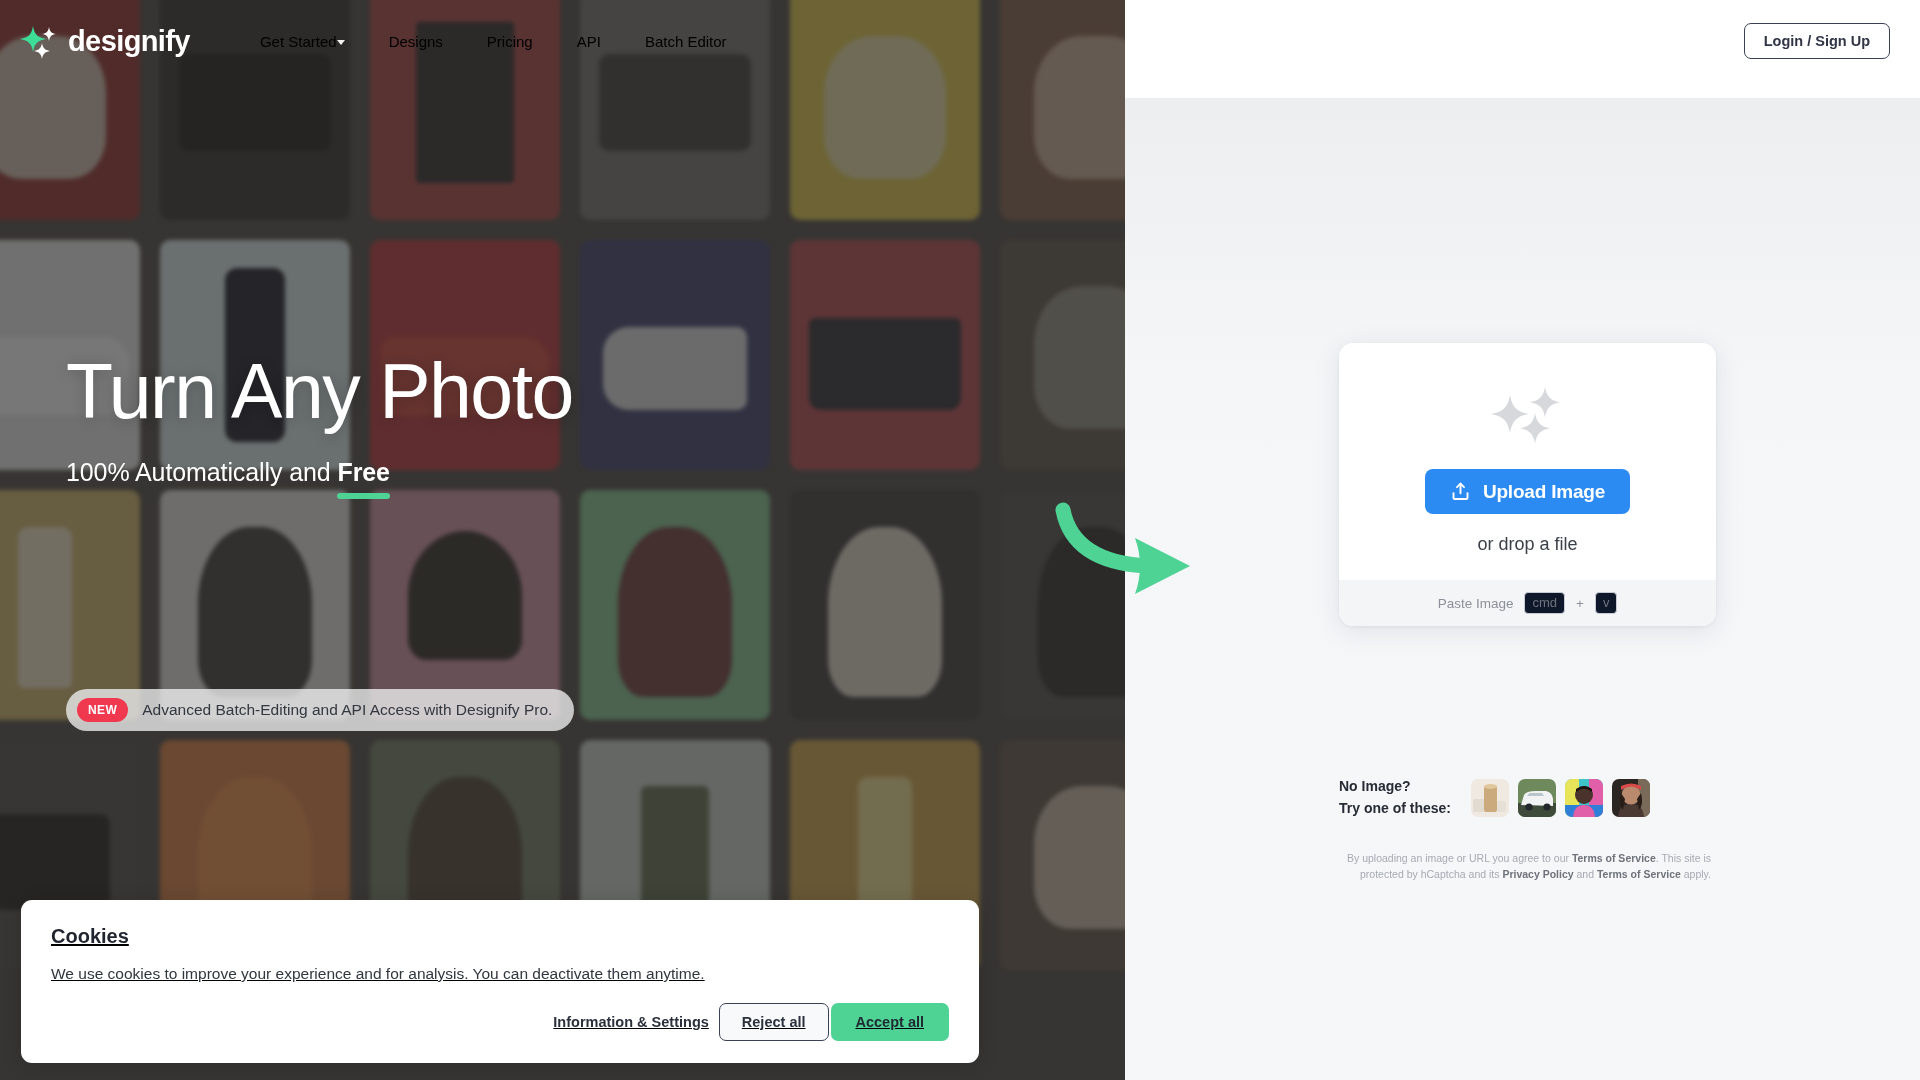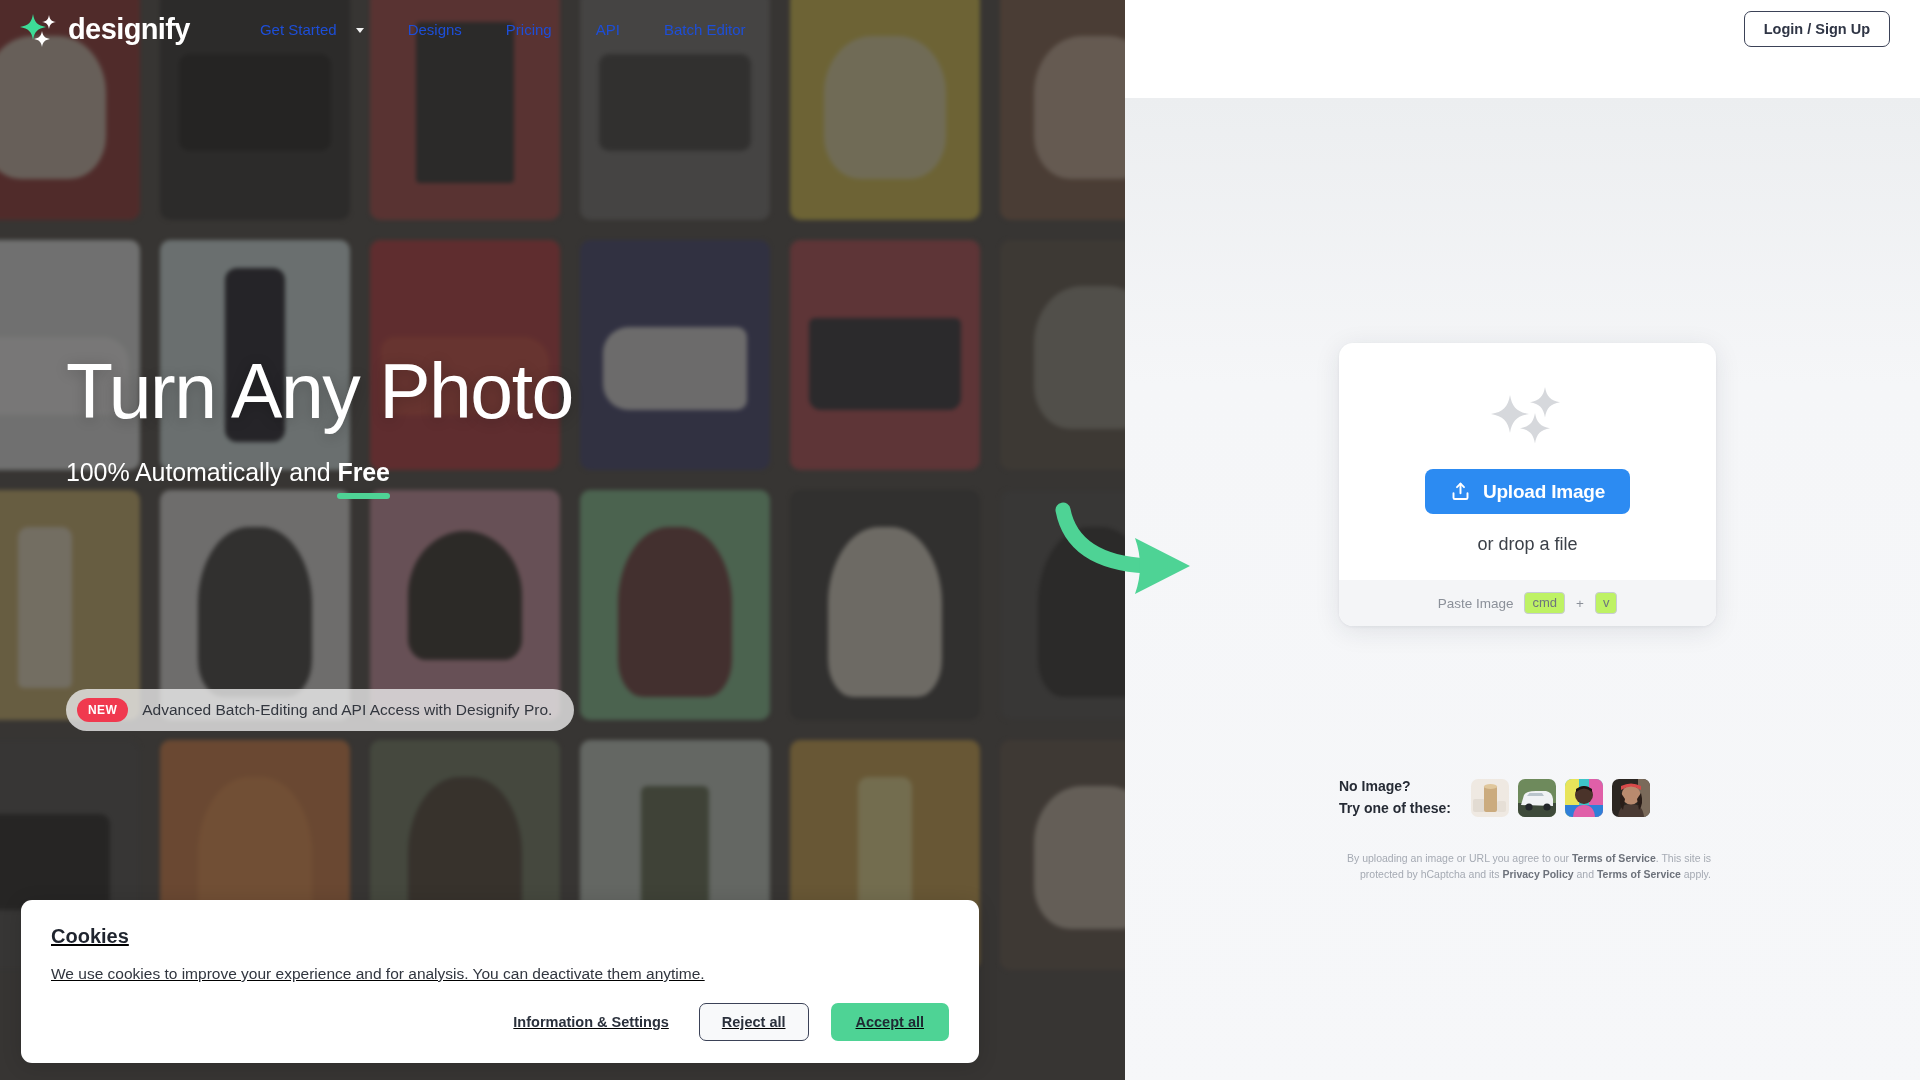--- a/index.html
+++ b/index.html
@@ -37,38 +37,38 @@
     position:absolute;
     border-radius:6px;
   }
   #hero-overlay {
     position:absolute; inset:0;
     background:rgba(44,42,40,0.62);
   }
 
   
   #header {
-    position:absolute; left:0; top:0;
+    position:absolute; left:0; top:12px;
     width:1920px; height:58px;
     z-index:40;
     display:flex; align-items:flex-start;
   }
   #header-left {
     width:1125px; height:58px;
     display:flex; align-items:center;
     padding-left:20px;
   }
   #logo-wrap { display:flex; align-items:center; gap:10px; margin-right:48px; }
   #logo-mark { width:38px; height:38px; position:relative; }
   #logo-text {
     color:#fff; font-size:29px; font-weight:700; letter-spacing:-0.6px;
   }
   .nav-item {
-    color:#1d4ed8; font-size:15px; font-weight:500;
-    padding:0 22px; display:flex; align-items:center; gap:19px;
+    color:#000000; font-size:15px; font-weight:500;
+    padding:0 22px; display:flex; align-items:center; gap:0;
     cursor:pointer; white-space:nowrap;
   }
   .caret {
     width:0;height:0;border-left:4.5px solid transparent;
     border-right:4.5px solid transparent;border-top:5px solid #f2f2f2;
     margin-top:2px;
   }
   #header-right {
     flex:1; height:58px; background:#ffffff;
     display:flex; align-items:center; justify-content:flex-end;
@@ -138,21 +138,21 @@
   }
   #drop-text {
     margin-top:20px; font-size:18px; color:#3c4149; font-weight:400;
   }
   #card-footer {
     height:46px; background:#f4f5f7;
     display:flex; align-items:center; justify-content:center; gap:11px;
     font-size:13.5px; color:#8b9099;
   }
   .key {
-    border:1px solid #c7ccd4; border-radius:4px; background:#bef264;
+    border:1px solid #c7ccd4; border-radius:4px; background:#0f172a;
     padding:2px 7px; font-size:13px; color:#6e747e; line-height:1.3;
   }
 
   
   #try-row {
     position:absolute; left:214px; top:678px;
     display:flex; align-items:center; gap:20px;
   }
   #try-label { font-size:14px; font-weight:700; color:#262b35; line-height:1.55; }
   #thumbs { display:flex; gap:9px; }
@@ -174,21 +174,21 @@
     position:absolute; left:21px; top:900px;
     width:958px; height:163px;
     background:#fff; border-radius:11px;
     box-shadow:0 3px 20px rgba(0,0,0,.14);
     padding:25px 30px 0 30px; z-index:60;text-decoration:underline;
   }
   #cookie-title { font-size:20px; font-weight:700; color:#1f242e; }
   #cookie-body { margin-top:17px; font-size:15.5px; color:#31363f; }
   #cookie-actions {
     margin-top:20px; display:flex; align-items:center;
-    justify-content:flex-end; gap:22px;
+    justify-content:flex-end; gap:2px;
   }
   #info-settings {
     font-size:14.5px; font-weight:700; color:#2b313c;
     cursor:pointer; padding:0 8px;
   }
   #reject-all {
     border:1px solid #3b4257; border-radius:7px; background:#f8f9fa;
     padding:10px 22px; font-size:14.5px; font-weight:700; color:#2b313c;
     cursor:pointer;
   }

